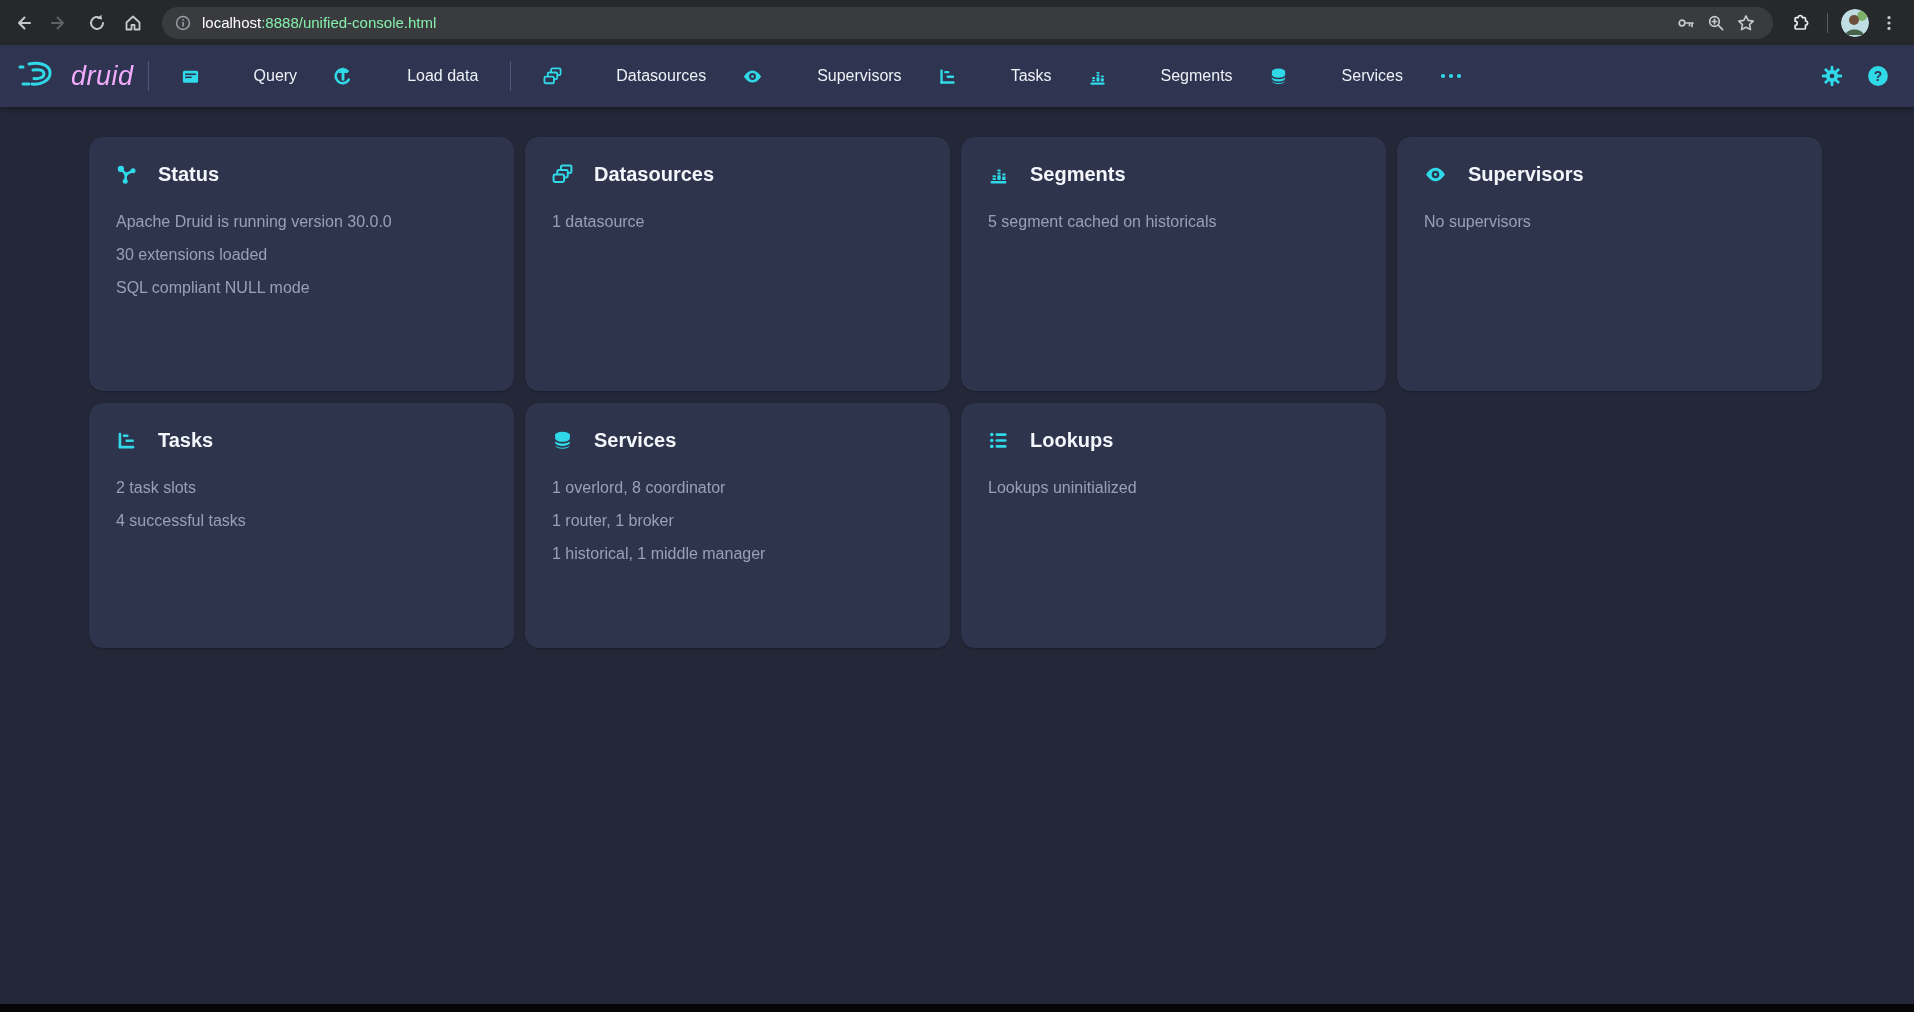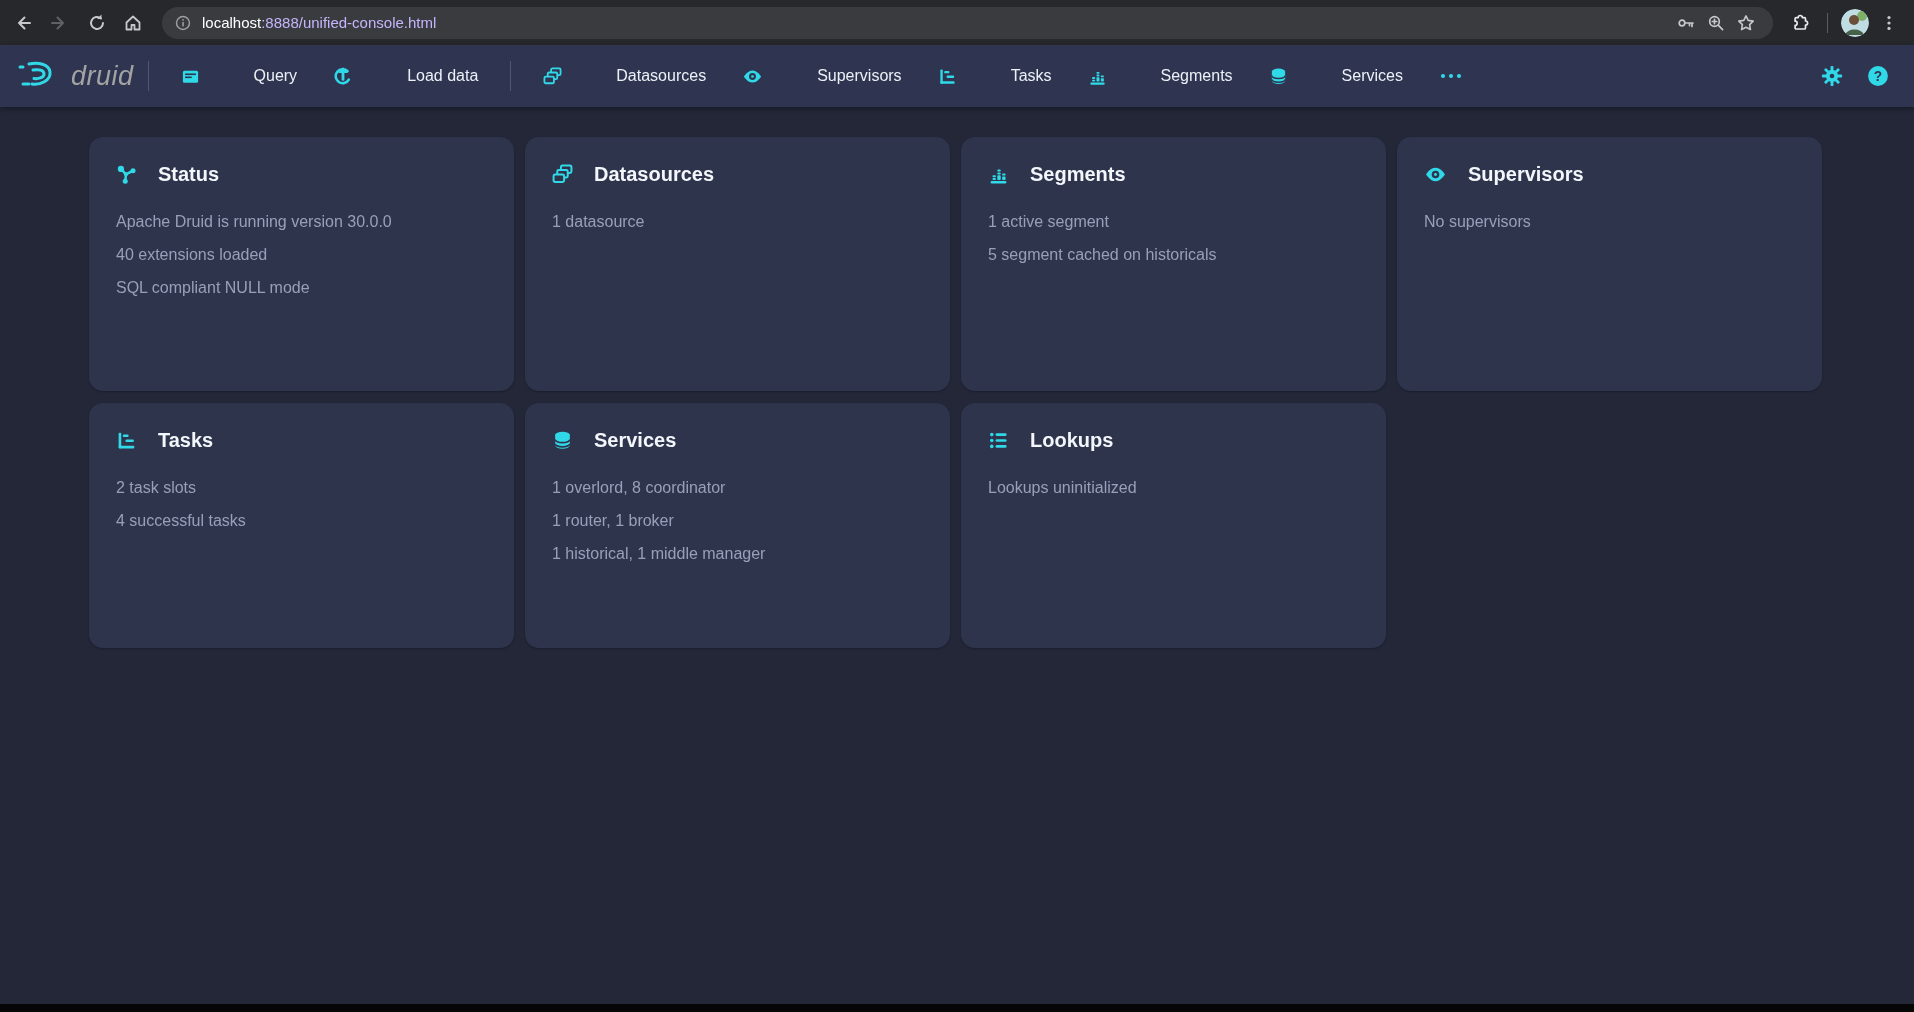--- a/index.html
+++ b/index.html
@@ -7,32 +7,32 @@
   body { font-family:"Liberation Sans", sans-serif; background:#232738; position:relative; }
 
   
   .chrome { position:absolute; top:0; left:0; width:1914px; height:45px; background:#27282C; display:flex; align-items:center; }
   .chrome-btn { width:34px; height:34px; border-radius:50%; display:flex; align-items:center; justify-content:center; flex:0 0 auto; }
   .chrome-btn svg { display:block; }
   .btn-back { margin-left:6px; } .btn-fwd { margin-left:2px; } .btn-reload { margin-left:4px; } .btn-home { margin-left:2px; }
   .omnibox { height:32px; background:#3A3B3F; border-radius:16px; margin-left:12px; flex:1 1 auto; display:flex; align-items:center; padding:0 12px; max-width:1622px; }
   .omnibox .url { font-size:15px; margin-left:10px; white-space:nowrap; }
   .url .host { color:#ffffff; }
-  .url .rest { color:#c4b5fd; }
+  .url .rest { color:#86efac; }
   .omni-spacer { flex:1 1 auto; }
   .omni-icon { width:30px; height:30px; display:flex; align-items:center; justify-content:center; flex:0 0 auto; }
   .toolbar-right { display:flex; align-items:center; margin-left:10px; margin-right:8px; flex:0 0 auto; }
   .tb-sep { width:1px; height:20px; background:#5A5B5F; margin:0 10px; }
   .avatar { width:28px; height:28px; border-radius:50%; overflow:hidden; }
 
   
   .navbar { position:absolute; top:45px; left:0; width:1914px; height:62px; background:#2F3550;
             display:flex; align-items:center; box-shadow:0 2px 5px rgba(0,0,0,.35); z-index:5; }
   .brand { display:flex; align-items:center; margin-left:16px; }
-  .brand-word { color:#a3a3a3; font-size:27px; font-weight:300; letter-spacing:.5px; margin-left:9px; font-style:italic; }
+  .brand-word { color:#f0abfc; font-size:27px; font-weight:300; letter-spacing:.5px; margin-left:9px; font-style:italic; }
   .nav-sep { width:1px; height:30px; background:#4E567A; margin:0 14px; }
   .nav-item { display:flex; align-items:center; gap:11px; padding:0 18px; height:62px; cursor:pointer; }
   .nav-item span { color:#EDF1F7; font-size:16px;margin-left:43px; }
   .nav-spacer { flex:1 1 auto; }
   .nav-right { display:flex; align-items:center; gap:10px; margin-right:18px; }
   .nav-iconbtn { width:36px; height:36px; display:flex; align-items:center; justify-content:center; cursor:pointer; }
 
   
   .content { position:absolute; top:107px; left:0; width:1914px; }
   .grid { margin:30px 0 0 89px; display:grid; grid-template-columns:repeat(4,425px); grid-template-rows:254px 245px; column-gap:11px; row-gap:12px; }
@@ -258,21 +258,21 @@
           </g>
           <circle cx="4.7" cy="4.7" r="3" fill="#30D9E8"></circle>
           <circle cx="16.2" cy="6.5" r="2.4" fill="#30D9E8"></circle>
           <circle cx="8.8" cy="16.4" r="2.4" fill="#30D9E8"></circle>
           <circle cx="9.5" cy="9.8" r="1.9" fill="#30D9E8"></circle>
         </svg>
         <span class="card-title">Status</span>
       </div>
       <div class="card-lines">
         <div class="card-line">Apache Druid is running version 30.0.0</div>
-        <div class="card-line">40 extensions loaded</div>
+        <div class="card-line">30 extensions loaded</div>
         <div class="card-line">SQL compliant NULL mode</div>
       </div>
     </div>
 
     <div class="card">
       <div class="card-head">
         <svg width="21" height="21" viewBox="0 0 20 20">
           <rect x="8.5" y="1.5" width="10" height="7" rx="1.4" fill="#2F344D" stroke="#30D9E8" stroke-width="1.9"></rect>
           <rect x="5" y="5.8" width="10" height="7" rx="1.4" fill="#2F344D" stroke="#30D9E8" stroke-width="1.9"></rect>
           <rect x="1.5" y="10.1" width="10" height="7" rx="1.4" fill="#2F344D" stroke="#30D9E8" stroke-width="1.9"></rect>
@@ -292,21 +292,20 @@
           <rect x="4.3" y="13.3" width="3.2" height="1.9" rx=".7" fill="#30D9E8"></rect>
           <rect x="8.9" y="5.2" width="3.2" height="1.9" rx=".7" fill="#30D9E8"></rect>
           <rect x="8.9" y="8" width="3.2" height="1.9" rx=".7" fill="#30D9E8"></rect>
           <rect x="8.9" y="10.8" width="3.2" height="4.4" rx=".7" fill="#30D9E8"></rect>
           <rect x="13.5" y="9" width="3.2" height="1.9" rx=".7" fill="#30D9E8"></rect>
           <rect x="13.5" y="11.8" width="3.2" height="3.4" rx=".7" fill="#30D9E8"></rect>
         </svg>
         <span class="card-title">Segments</span>
       </div>
       <div class="card-lines">
-        <div class="card-line">1 active segment</div>
         <div class="card-line">5 segment cached on historicals</div>
       </div>
     </div>
 
     <div class="card">
       <div class="card-head">
         <svg width="23" height="23" viewBox="0 0 20 20">
           <path d="M10 4.2 C5.2 4.2 1.8 10 1.8 10 C1.8 10 5.2 15.8 10 15.8 C14.8 15.8 18.2 10 18.2 10 C18.2 10 14.8 4.2 10 4.2 Z" fill="#30D9E8"></path>
           <circle cx="10" cy="10" r="3.3" fill="#2F344D"></circle>
           <circle cx="10" cy="10" r="1.3" fill="#30D9E8"></circle>

